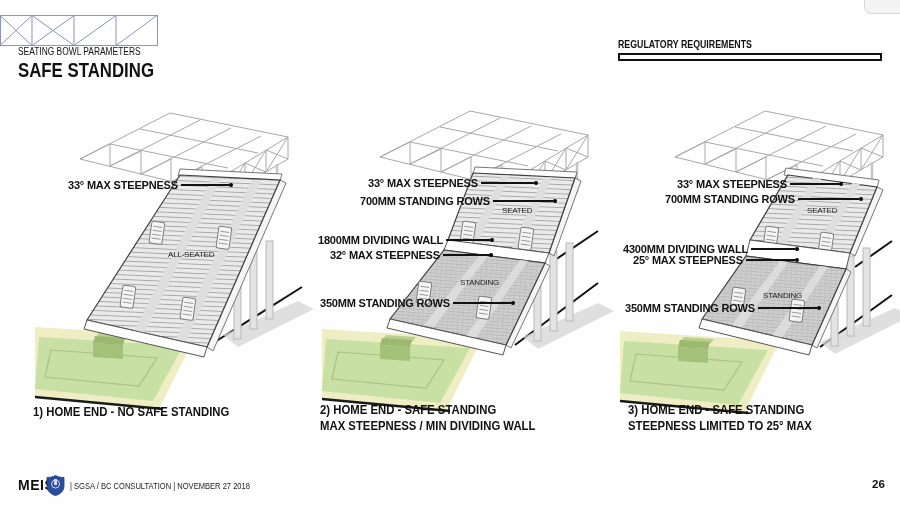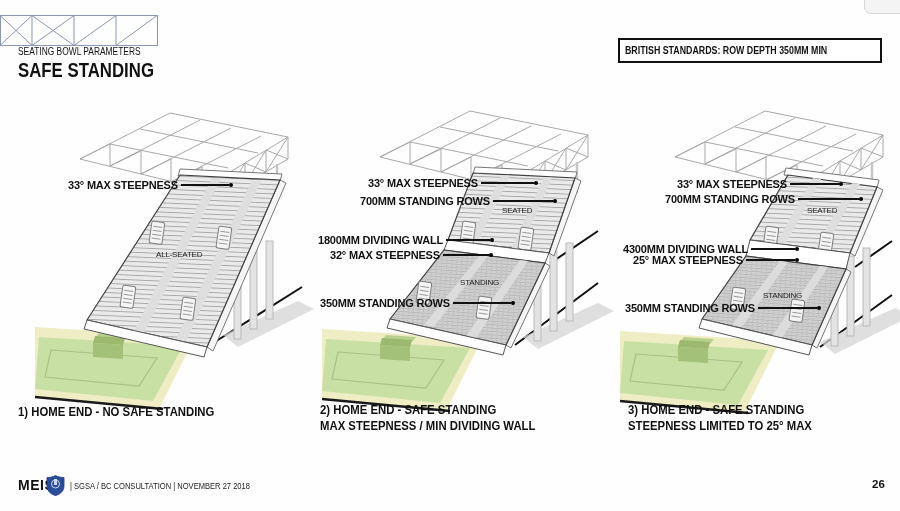--- a/index.html
+++ b/index.html
@@ -92,22 +92,22 @@
   </g>
 </svg>
 <div class="abs kicker">
   <span class="cx">SEATING BOWL PARAMETERS</span>
 </div>
 <div class="abs title">
   <span class="cx">SAFE STANDING</span>
 </div>
 
 <div class="abs reg">
+  <span class="reg-title"><span class="cx">REGULATORY REQUIREMENTS</span></span>
   <div class="reg-box">
-    <div><span class="cx">BRITISH STANDARDS: ROW DEPTH 350MM MIN</span></div>
   </div>
 </div>
 
 <div class="panel" id="p1">
   <svg class="diag" width="272" height="312">
     <use href="#trussG" x="30" y="2"></use>
     <path d="M170,240 L262,182" stroke="#111" stroke-width="2" fill="none"></path>
     <use href="#colsG" x="188" y="148"></use>
     <use href="#pitchG" x="-5" y="212"></use>
     <polygon points="140,64 242,69 240,76 138,71" fill="#ffffff" stroke="#777"></polygon>
@@ -119,21 +119,21 @@
     <use href="#vomG" transform="translate(179,121) rotate(8)"></use>
     <use href="#vomG" transform="translate(83,180) rotate(8)"></use>
     <use href="#vomG" transform="translate(143,192) rotate(8)"></use>
     <polygon points="47,215 167,242 164,252 44,224" fill="#fdfdfd" stroke="#555"></polygon>
   </svg>
   <div class="ann" style="left:28px;top:74px">
     <span>33° MAX STEEPNESS</span>
     <span class="ln" style="width:48px"></span>
     <span class="dot"></span>
   </div>
-  <div class="area" style="left:116px;top:145px">ALL-SEATED</div>
+  <div class="area" style="left:128px;top:145px">ALL-SEATED</div>
 </div>
 
 <div class="panel" id="p2">
   <svg class="diag" width="272" height="312">
     <use href="#trussG" x="40" y="0"></use>
     <path d="M225,155 L268,126 M185,240 L268,178" stroke="#111" stroke-width="2" fill="none"></path>
     <use href="#colsG" x="198" y="150"></use>
     <use href="#pitchG" x="-8" y="214"></use>
     <polygon points="145,62 247,67 245,74 143,69" fill="#ffffff" stroke="#777"></polygon>
     <polygon points="245,73 251,76 224,151 219,148" fill="#f5f5f5" stroke="#777"></polygon>
@@ -224,21 +224,21 @@
   </div>
   <div class="ann" style="left:5px;top:197px">
     <span>350MM STANDING ROWS</span>
     <span class="ln" style="width:59px"></span>
     <span class="dot"></span>
   </div>
   <div class="area" style="left:187px;top:101px">SEATED</div>
   <div class="area" style="left:143px;top:186px">STANDING</div>
 </div>
 
-<div class="cap" style="left:18px;top:404px">
+<div class="cap" style="left:33px;top:404px">
   <span class="cx">1) HOME END - NO SAFE STANDING</span>
 </div>
 <div class="cap" style="left:320px;top:402px">
   <span class="cx">2) HOME END - SAFE STANDING</span><br>
   <span class="cx">MAX STEEPNESS / MIN DIVIDING WALL</span>
 </div>
 <div class="cap" style="left:628px;top:402px">
   <span class="cx">3) HOME END - SAFE STANDING</span><br>
   <span class="cx">STEEPNESS LIMITED TO 25° MAX</span>
 </div>

